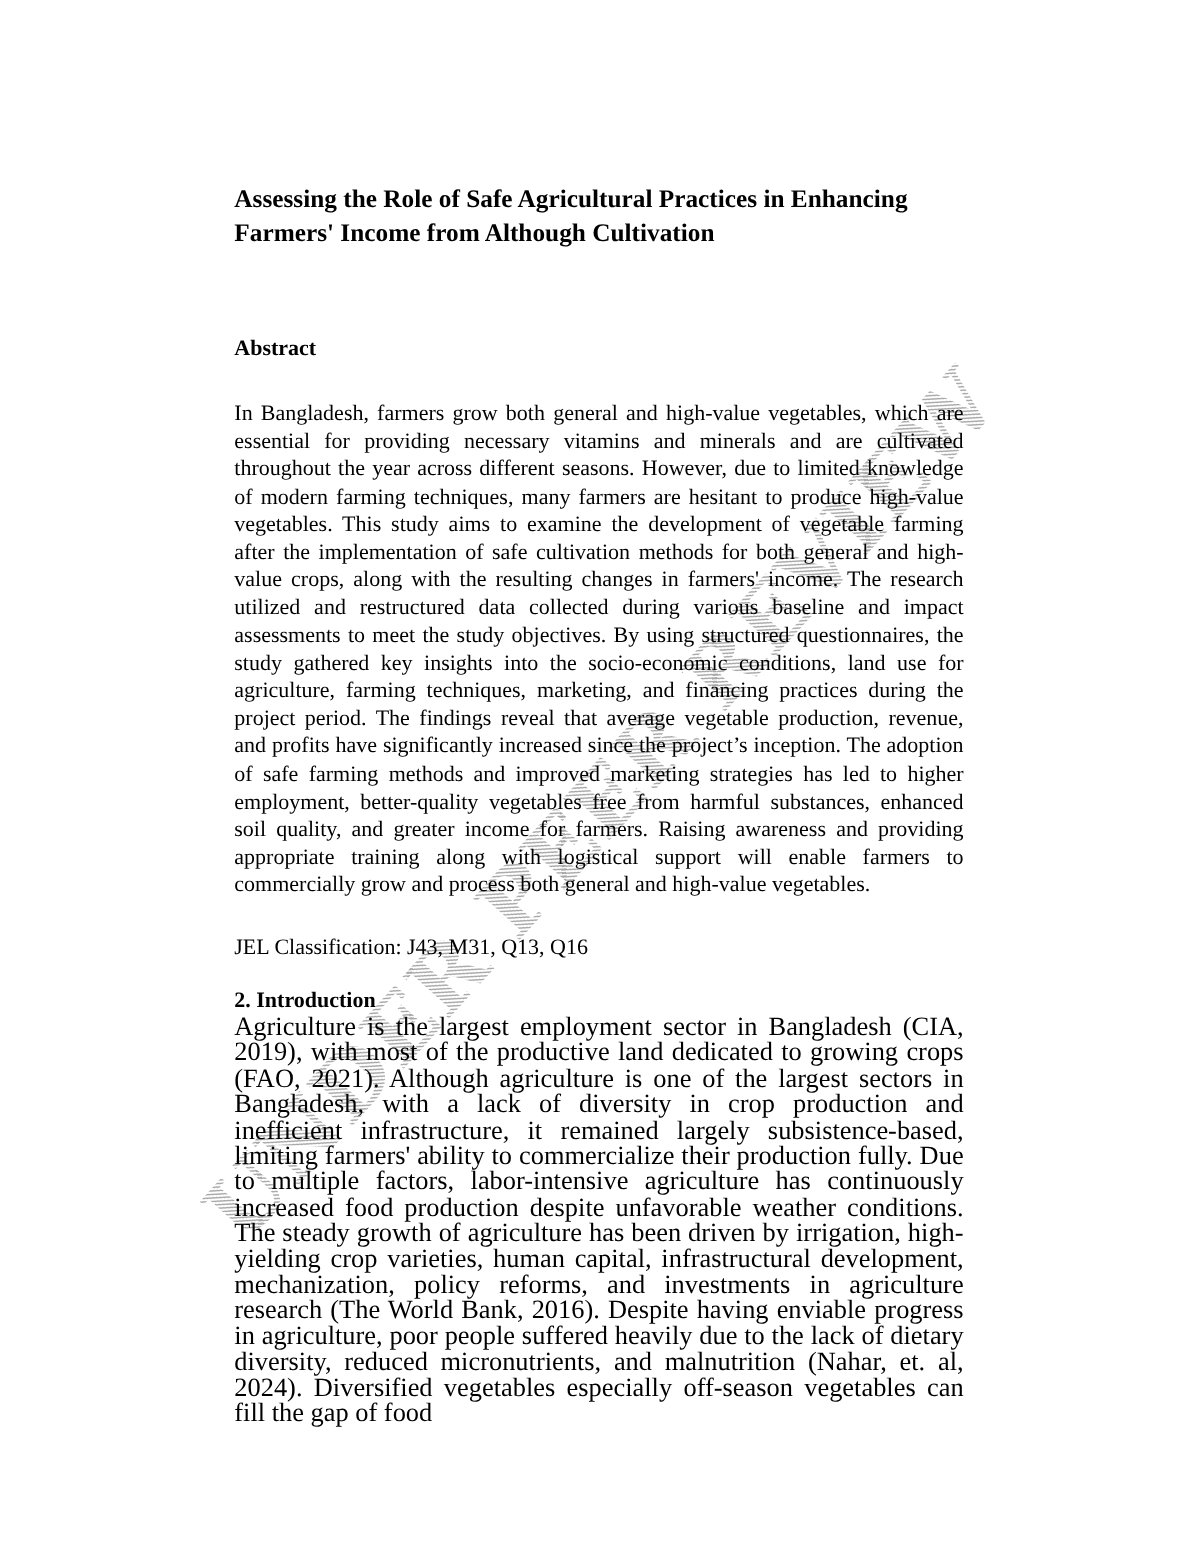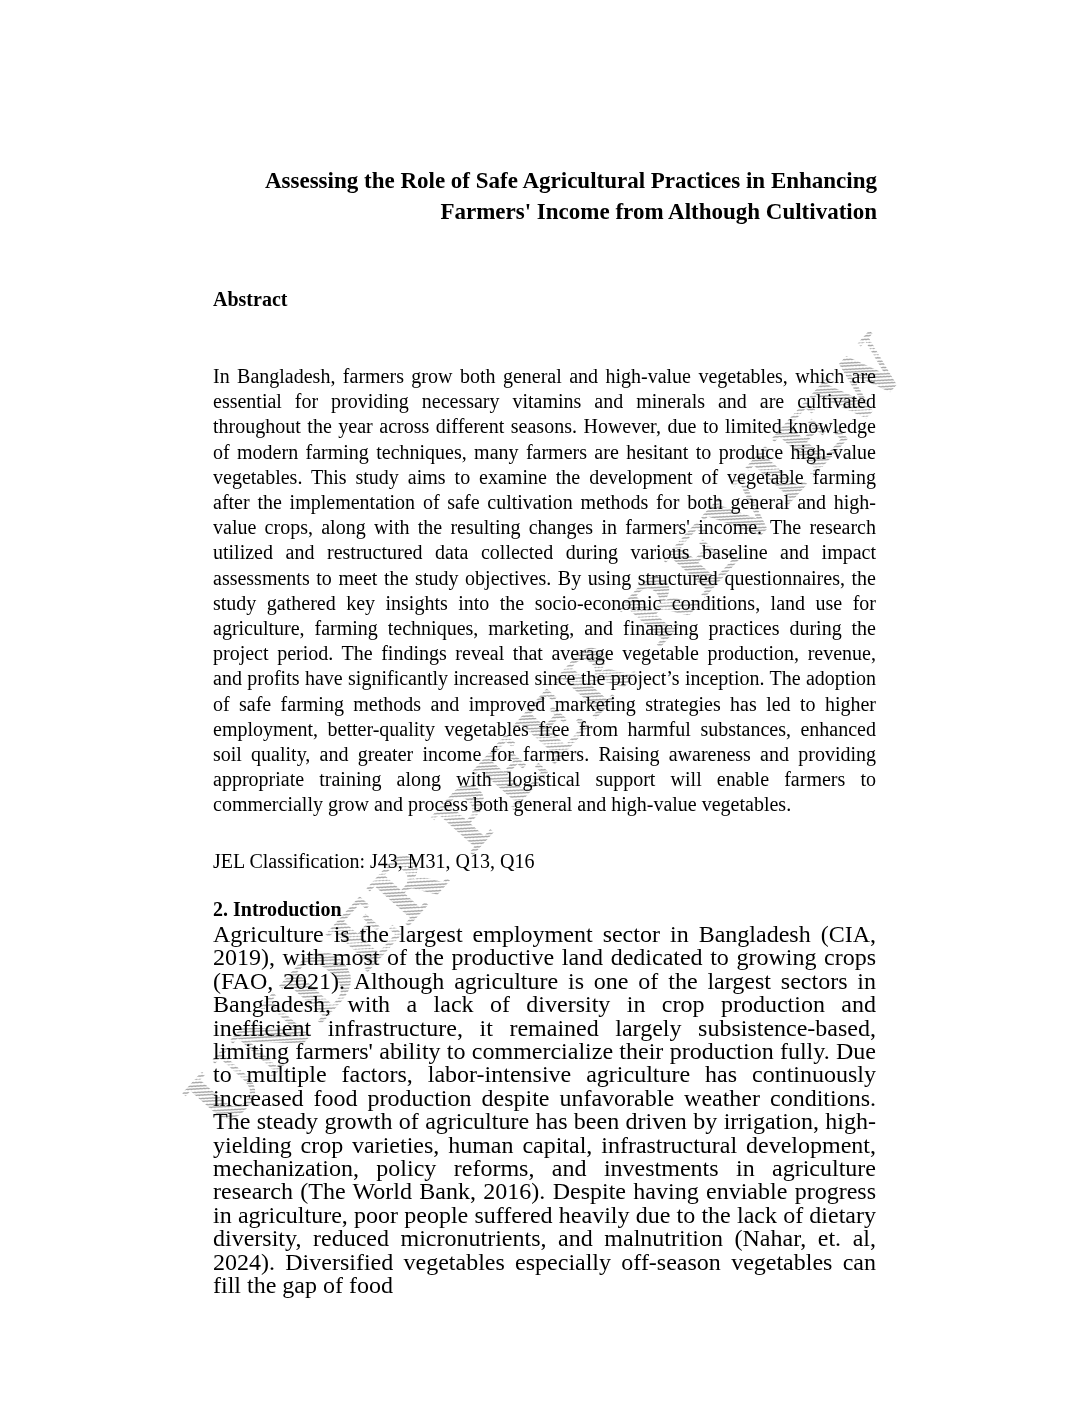--- a/index.html
+++ b/index.html
@@ -24,28 +24,27 @@
       rgba(150,150,150,0.85) 0px, rgba(150,150,150,0.85) 1.3px,
       rgba(255,255,255,0.0) 1.3px, rgba(255,255,255,0.0) 3.2px);
     -webkit-background-clip:text;
     background-clip:text;
     color:transparent;
     z-index:0;
   }
   .layer { position:absolute; z-index:1; }
   .title-block {
     left:213px; top:165px; width:664px;
-    text-align:right;
     font-weight:bold;
     font-size:23px;
     line-height:31px;
     white-space:nowrap;
   }
   .abstract-heading {
-    left:213px; top:288px; width:663px;
+    left:213px; top:306px; width:663px;
     font-size:20px; font-weight:bold;
   }
   .abstract-body {
     left:213px; top:322px; width:663px;
     font-size:20px; line-height:25.2px;
     text-align:justify;
     margin-top:42px;
   }
   .keywords-para {
     left:213px; top:787px; width:663px;

